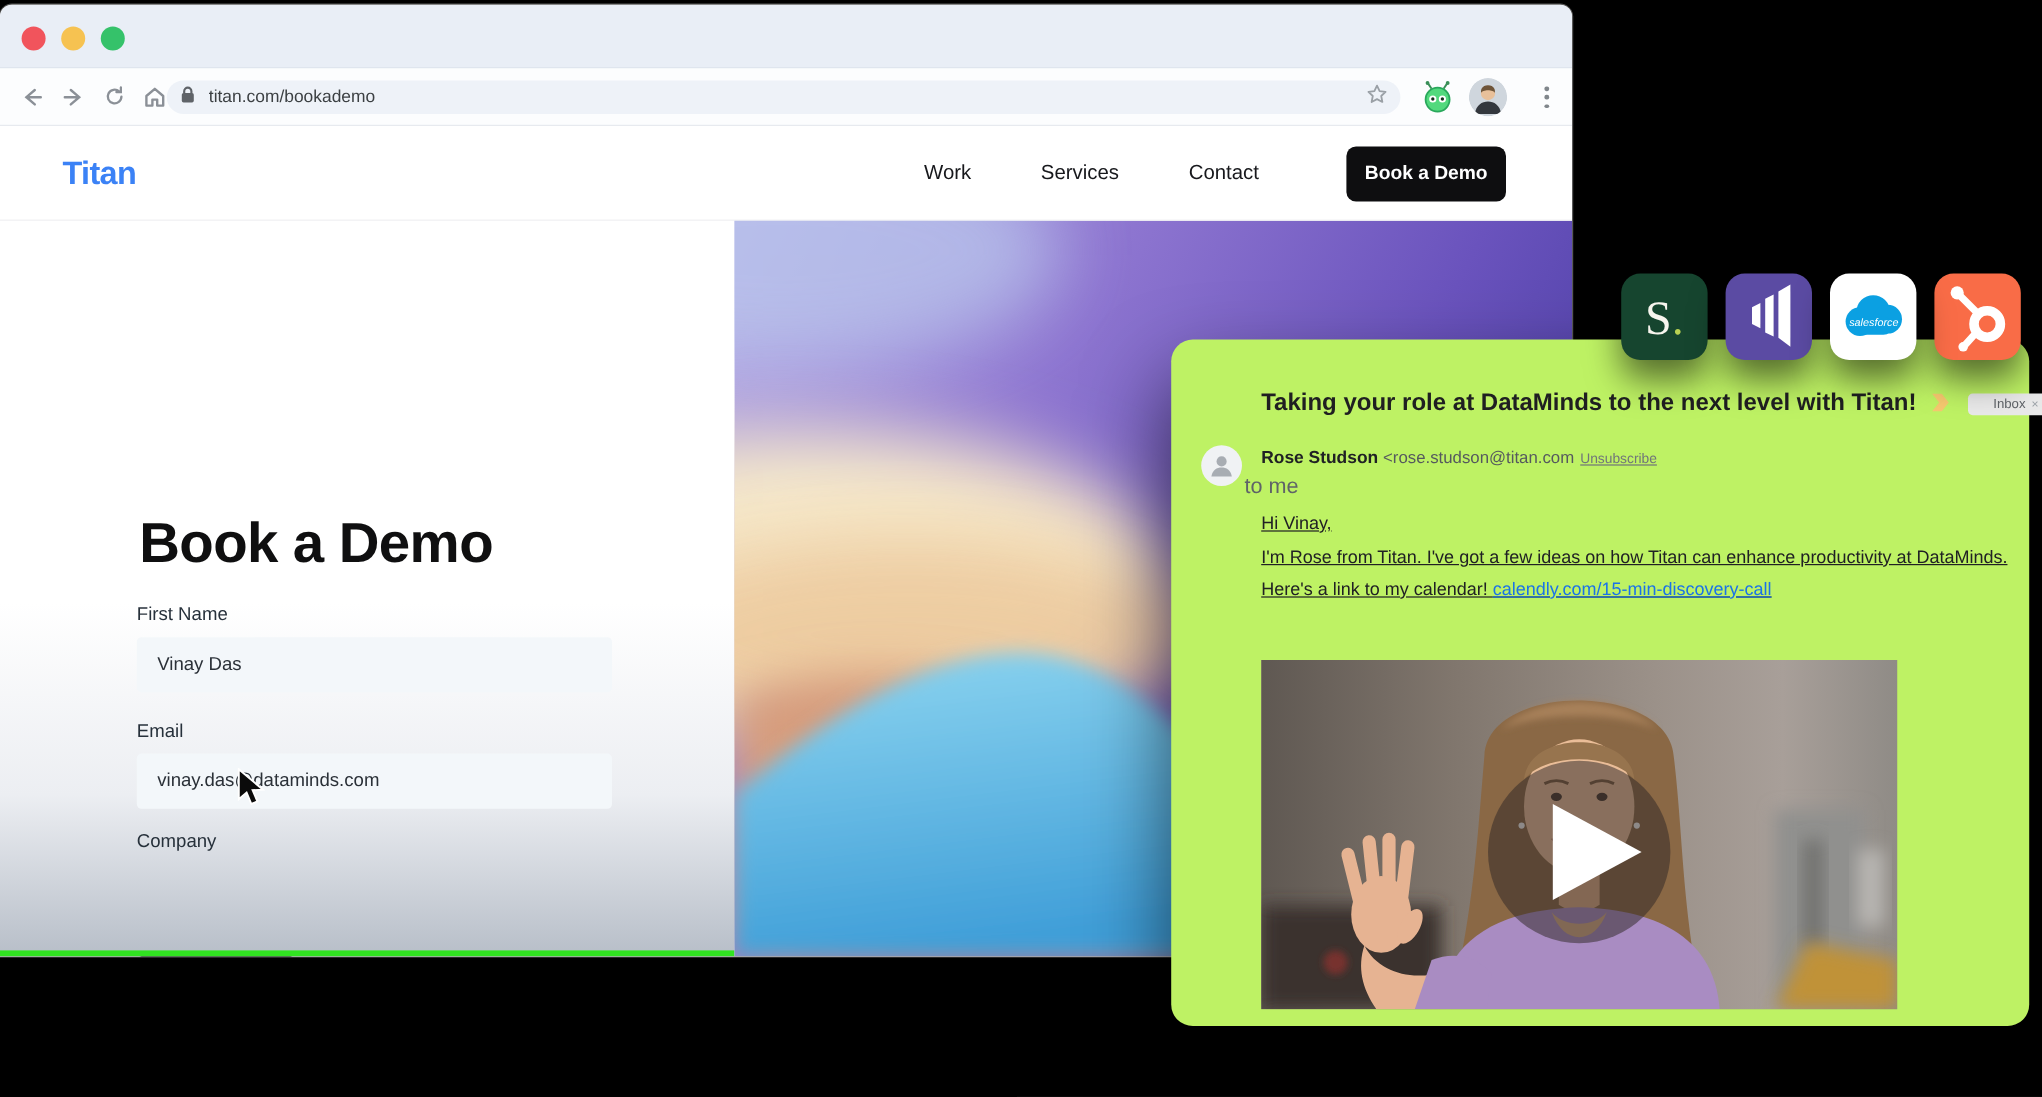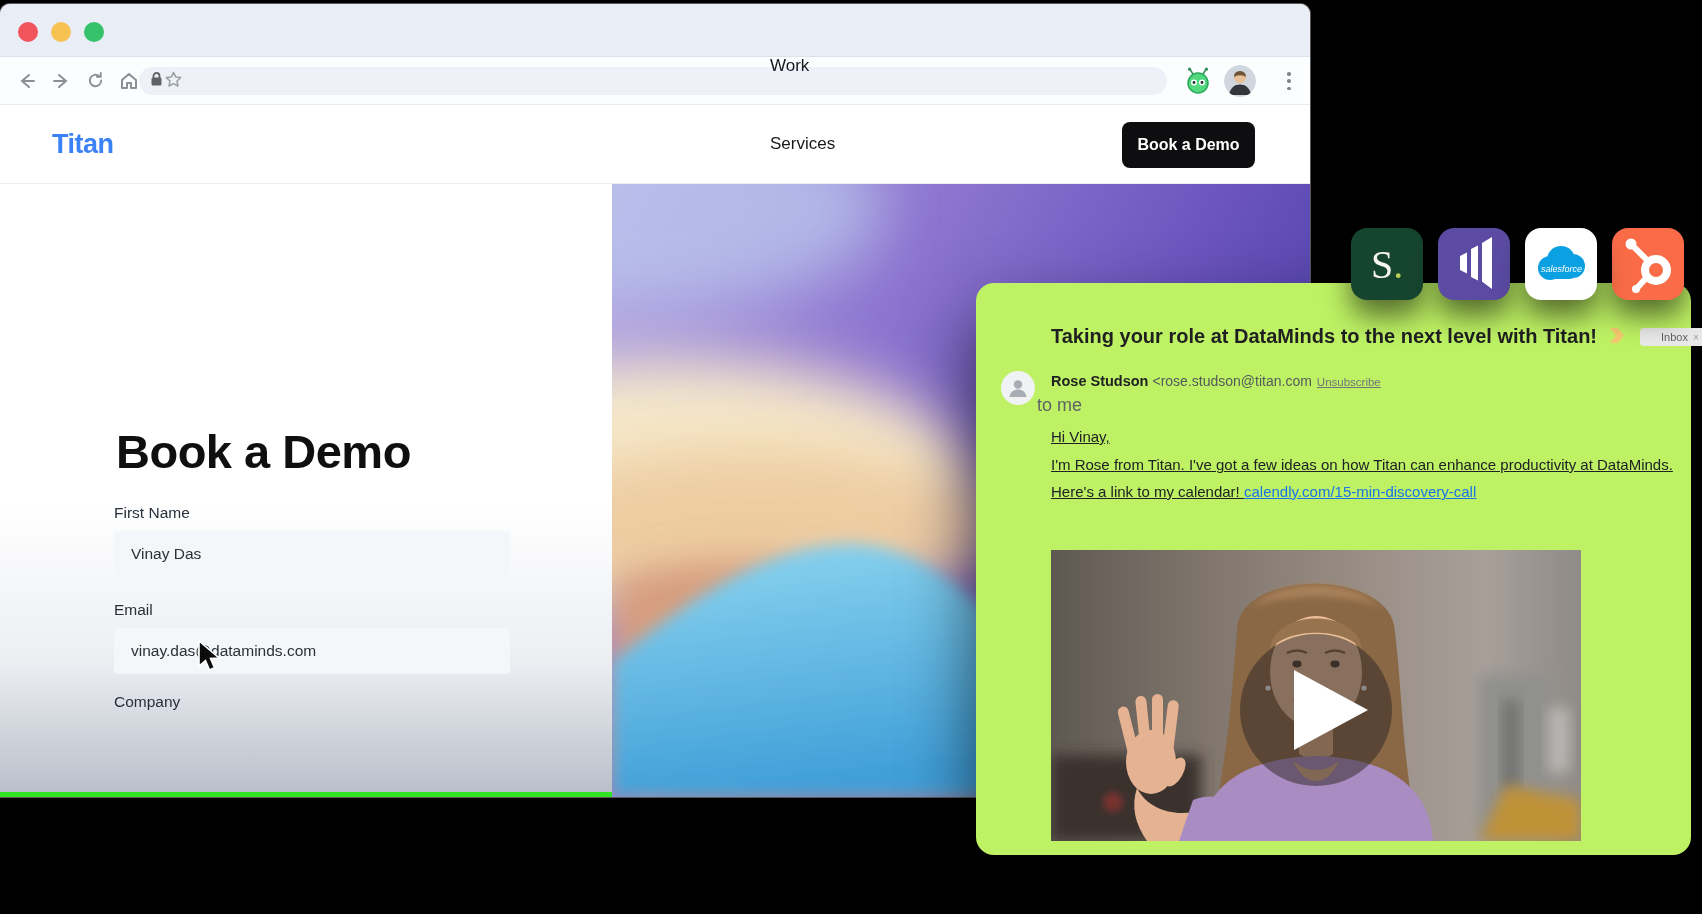--- a/index.html
+++ b/index.html
@@ -26,21 +26,21 @@
   .avatar-btn { position:absolute; left:1224px; top:8px; width:32px; height:32px; border-radius:50%; overflow:hidden; }
   .ext-btn { position:absolute; left:1184px; top:10px; width:28px; height:28px; }
   .kebab { position:absolute; left:1283px; top:12px; width:12px; height:24px;
            display:flex; flex-direction:column; align-items:center; justify-content:space-between; padding:3px 0; }
   .kebab i { width:3.5px; height:3.5px; border-radius:50%; background:#80868b; }
 
   
   .site-header { height:79px; background:#fff; border-bottom:1px solid #ededf0;
                  display:flex; align-items:center; position:relative; }
   .logo { position:absolute; left:52px; font-size:27px; font-weight:700; letter-spacing:-.5px; color:#3b82f6; }
-  .nav-links { position:absolute; left:770px; display:flex; align-items:flex-start; gap:58px;flex-direction:column; }
+  .nav-links { position:absolute; left:770px; display:flex; align-items:center; gap:58px; }
   .nav-link { font-size:17px; font-weight:500; color:#17181c; text-decoration:none; cursor:pointer; }
   .cta-btn { position:absolute; left:1122px; top:17px; width:133px; height:46px; border:none; border-radius:8px;
              background:#0e0e10; color:#fff; font-size:16px; font-weight:600; font-family:inherit; cursor:pointer; }
 
   
   .content { display:flex; height:613px; position:relative; }
   .form-panel { width:612px; height:613px; position:relative;
                 background:linear-gradient(180deg,#ffffff 0%,#ffffff 52%,#eceef2 78%,#b7bec8 100%); }
   .form-title { position:absolute; left:116px; top:240px; font-size:47px; font-weight:700; color:#0f0f10; letter-spacing:-.5px; }
   .f-label { position:absolute; left:114px; font-size:15.5px; color:#27313b; }
@@ -120,20 +120,21 @@
         </svg>
     </span>
 
     <div class="urlbar">
       <span>
         <svg width="15" height="16" viewBox="0 0 15 16" fill="#5f6368">
             <rect x="2.5" y="6.5" width="10" height="8" rx="1.5"></rect>
             <path d="M4.5 7 V5 a3 3 0 0 1 6 0 V7" fill="none" stroke="#5f6368" stroke-width="1.8"></path>
           </svg>
       </span>
+      <span class="url-text">titan.com/bookademo</span>
       <span>
         <svg width="19" height="19" viewBox="0 0 20 20" fill="none" stroke="#9aa0a6" stroke-width="1.6" stroke-linejoin="round">
             <path d="M10 2.5 L12.3 7.3 L17.5 8 L13.7 11.6 L14.7 16.8 L10 14.3 L5.3 16.8 L6.3 11.6 L2.5 8 L7.7 7.3 Z"></path>
           </svg>
       </span>
     </div>
 
     <span class="ext-btn">
       <svg width="28" height="28" viewBox="0 0 28 28">
         <line x1="9" y1="7" x2="6" y2="2.5" stroke="#3a8f58" stroke-width="1.6"></line>

